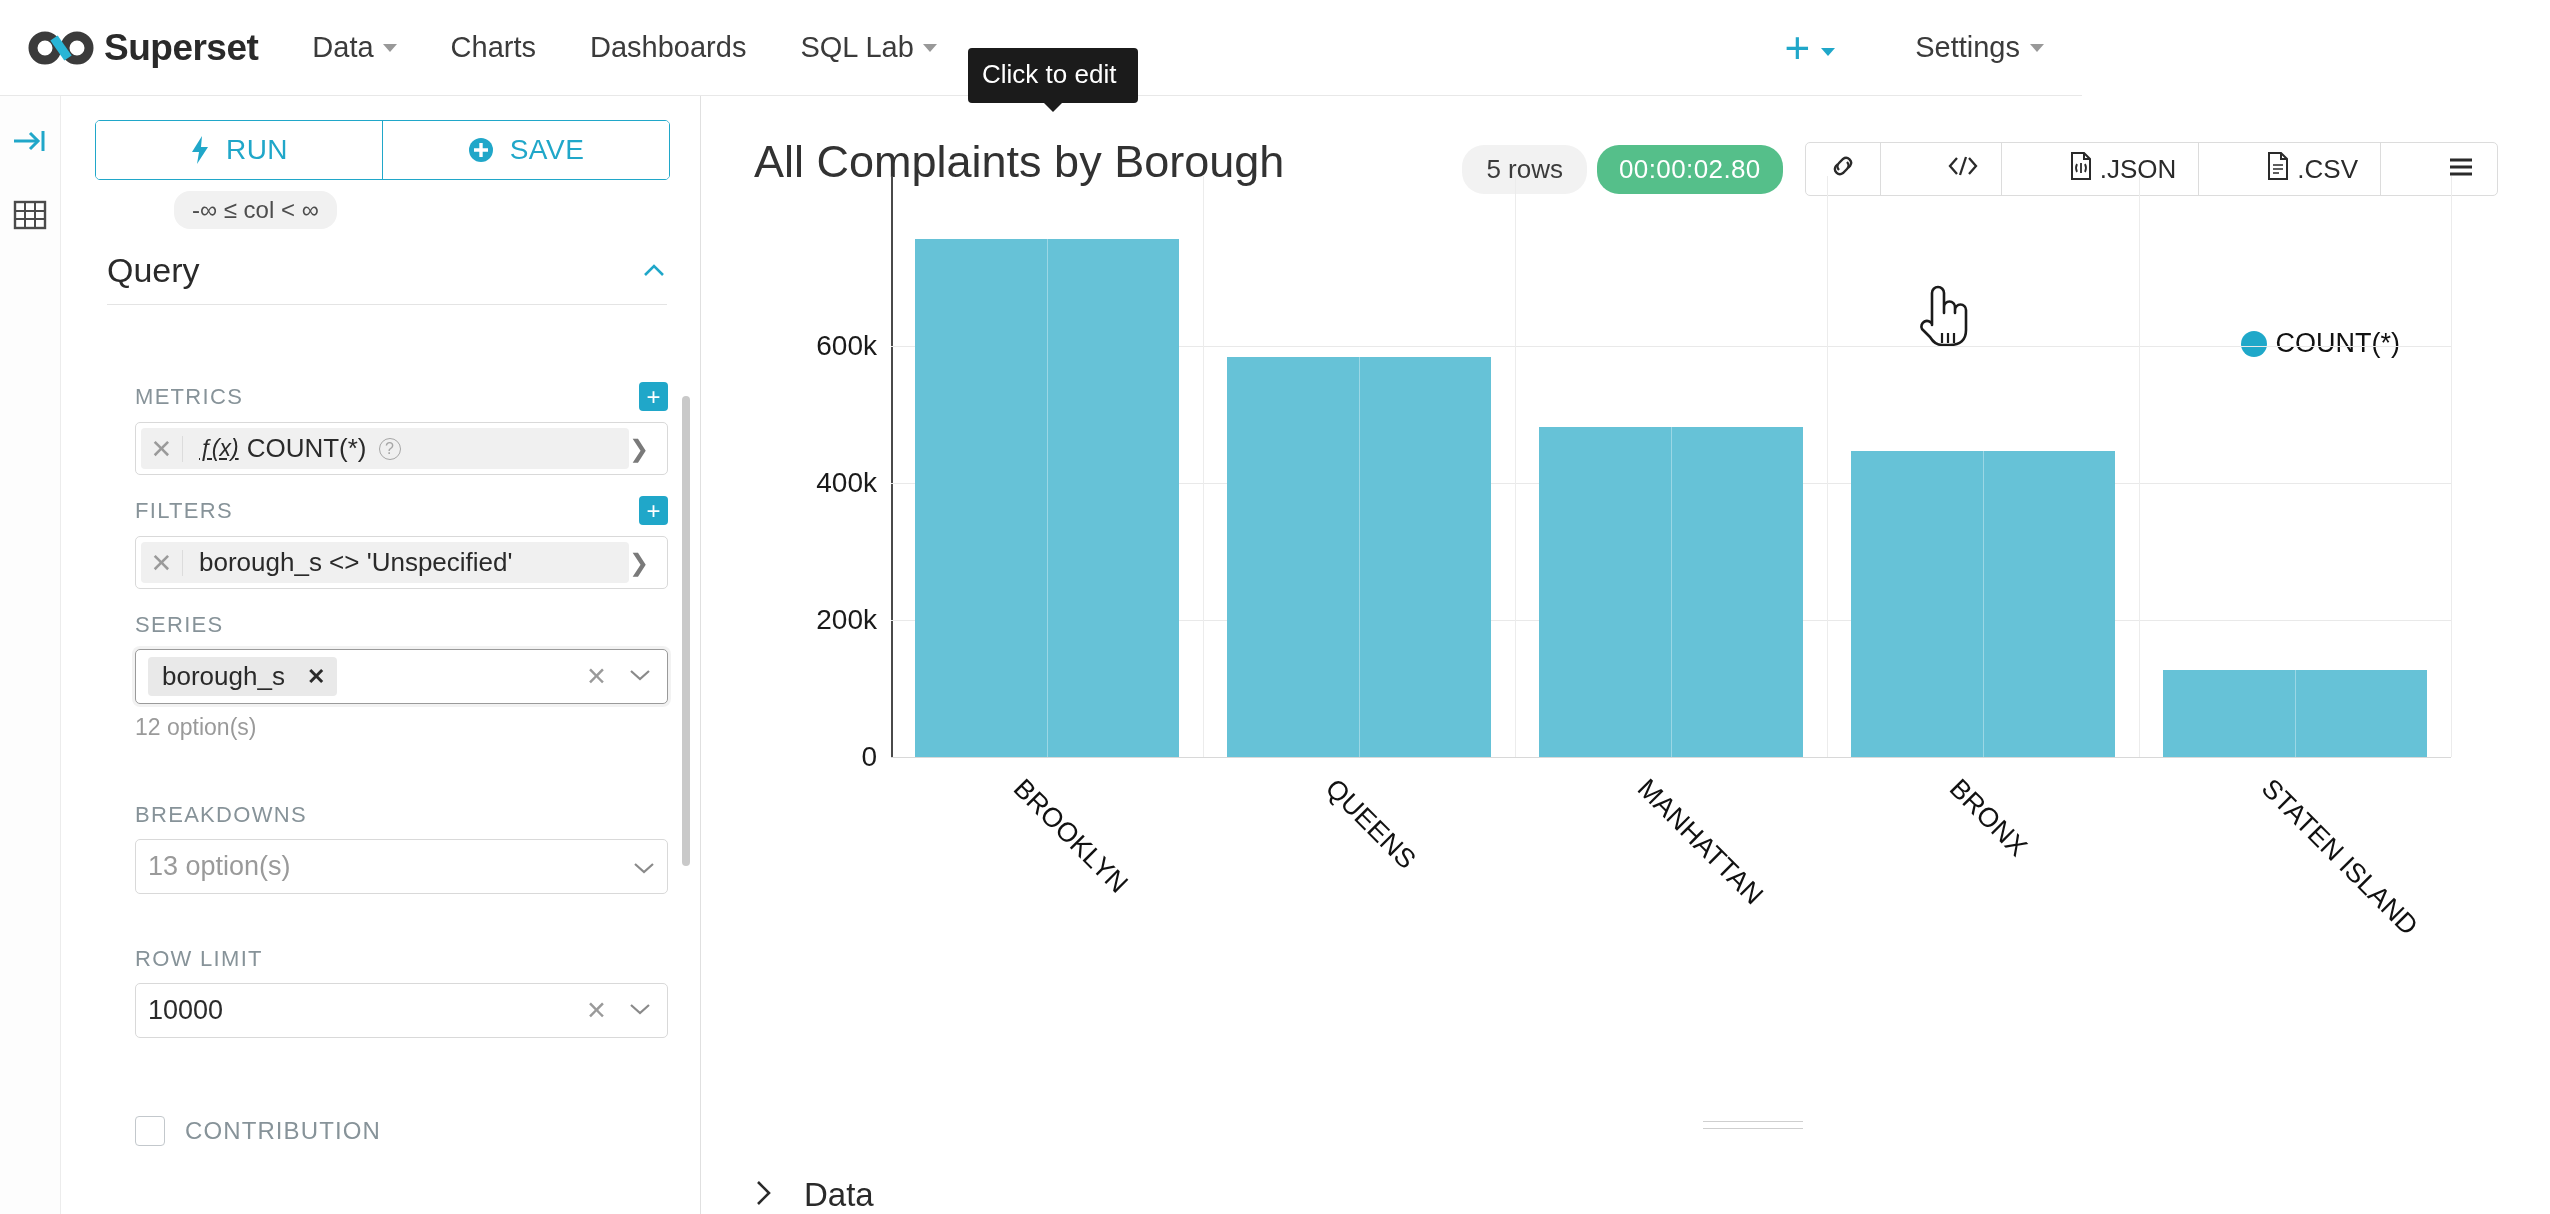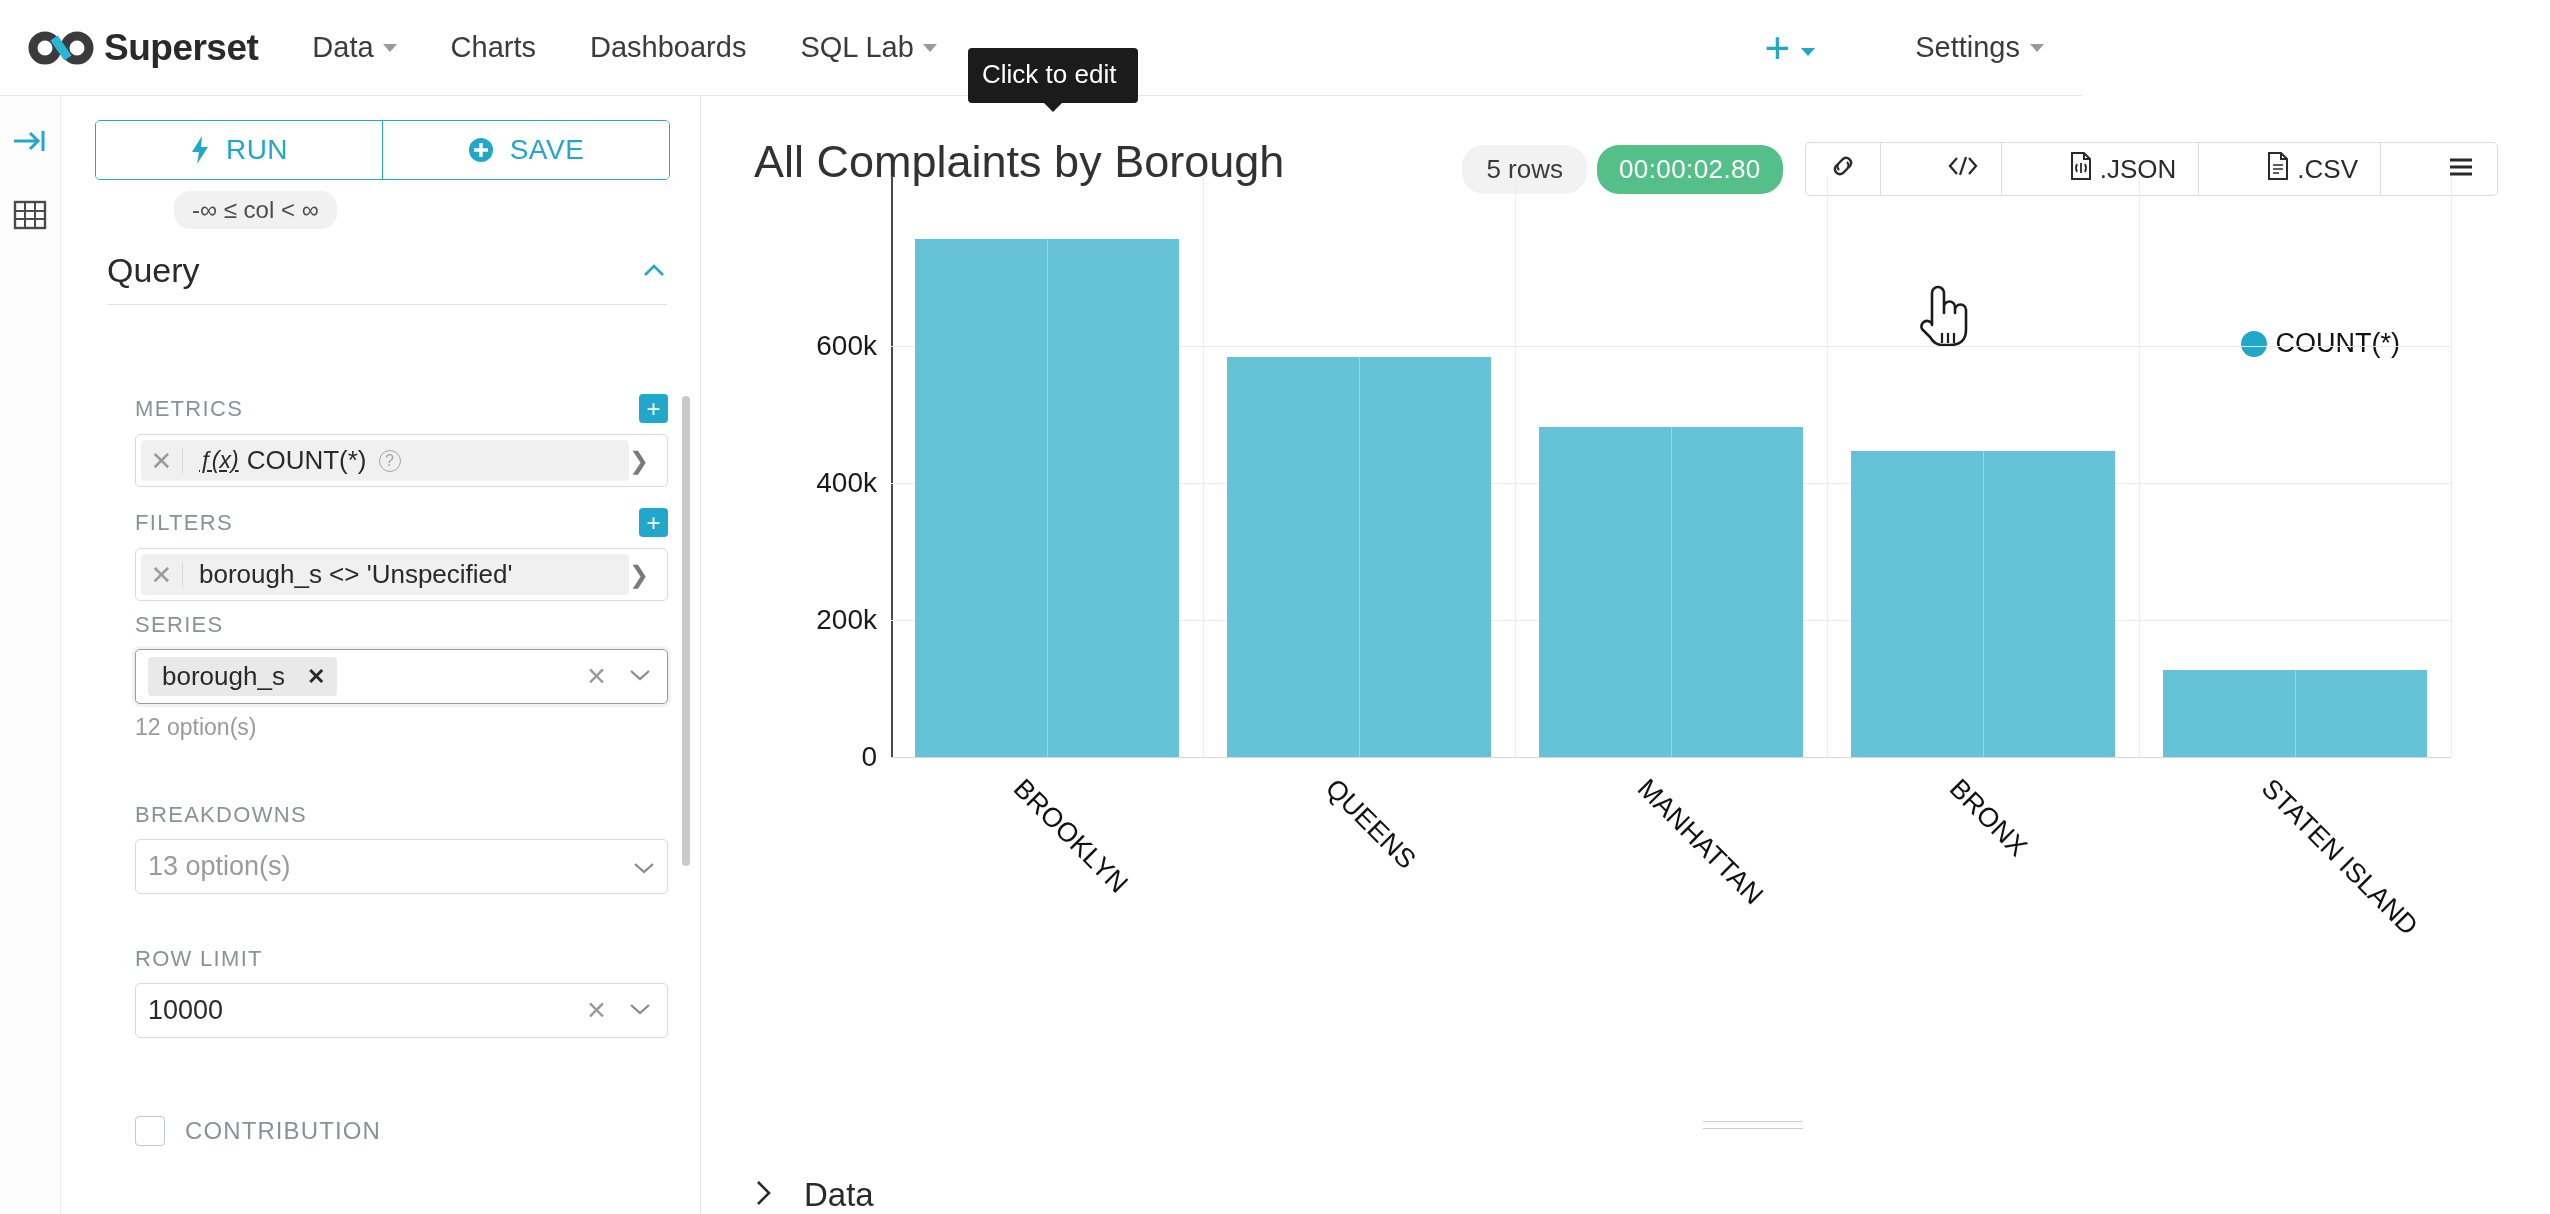--- a/index.html
+++ b/index.html
@@ -31,21 +31,21 @@
     border-left:7px solid transparent;border-right:7px solid transparent;
     border-top:8px solid #999;
   }
   #navright{ margin-left:auto; display:flex; align-items:center; margin-right:38px; }
   #plusbtn{ display:flex; align-items:center; color:#20a7c9; font-size:44px; line-height:1; font-weight:300;}
   #plusbtn .caret{
     display:inline-block; margin-left:11px; width:0;height:0;
     border-left:7px solid transparent;border-right:7px solid transparent;
     border-top:8px solid #20a7c9; position:relative; top:4px;
   }
-  #settings{ display:flex; align-items:center; font-size:29px; color:#3b3b3b; margin-left:100px;}
+  #settings{ display:flex; align-items:center; font-size:29px; color:#3b3b3b; margin-left:80px;}
   #settings .caret{
     display:inline-block; margin-left:10px; width:0;height:0;
     border-left:7px solid transparent;border-right:7px solid transparent;
     border-top:8px solid #999;
   }
 
   
   #tooltip{
     position:absolute; left:968px; top:48px; z-index:60;
     background:#1b1b1b; color:#fff; font-size:26px;
@@ -92,21 +92,21 @@
     padding-bottom:14px; border-bottom:1px solid #e4e4e4;
   }
   #queryhdr .qt{ font-size:34px; color:#2a2a2a; }
   .chev-up{ width:26px;height:26px; }
 
   .field{ position:absolute; left:74px; width:533px; }
   .flabel{
     font-size:22px; color:#879399; letter-spacing:1.3px;
     margin-bottom:11px; display:block; text-transform:uppercase;
   }
-  .labelrow{ display:flex; align-items:center; justify-content:space-between; margin-bottom:11px;margin-top:12px;}
+  .labelrow{ display:flex; align-items:center; justify-content:space-between; margin-bottom:11px;}
   .addbtn{
     width:29px;height:29px;border-radius:4px;background:#20a7c9;color:#fff;
     display:flex;align-items:center;justify-content:center;font-size:24px;line-height:1;cursor:pointer;
   }
   .ctrlbox{
     border:1px solid #d9d9d9; border-radius:5px; background:#fff;
     height:53px; display:flex; align-items:center; padding:0;
   }
   .adhoc{
     display:flex;align-items:center;background:#f0f0f0;border-radius:4px;

